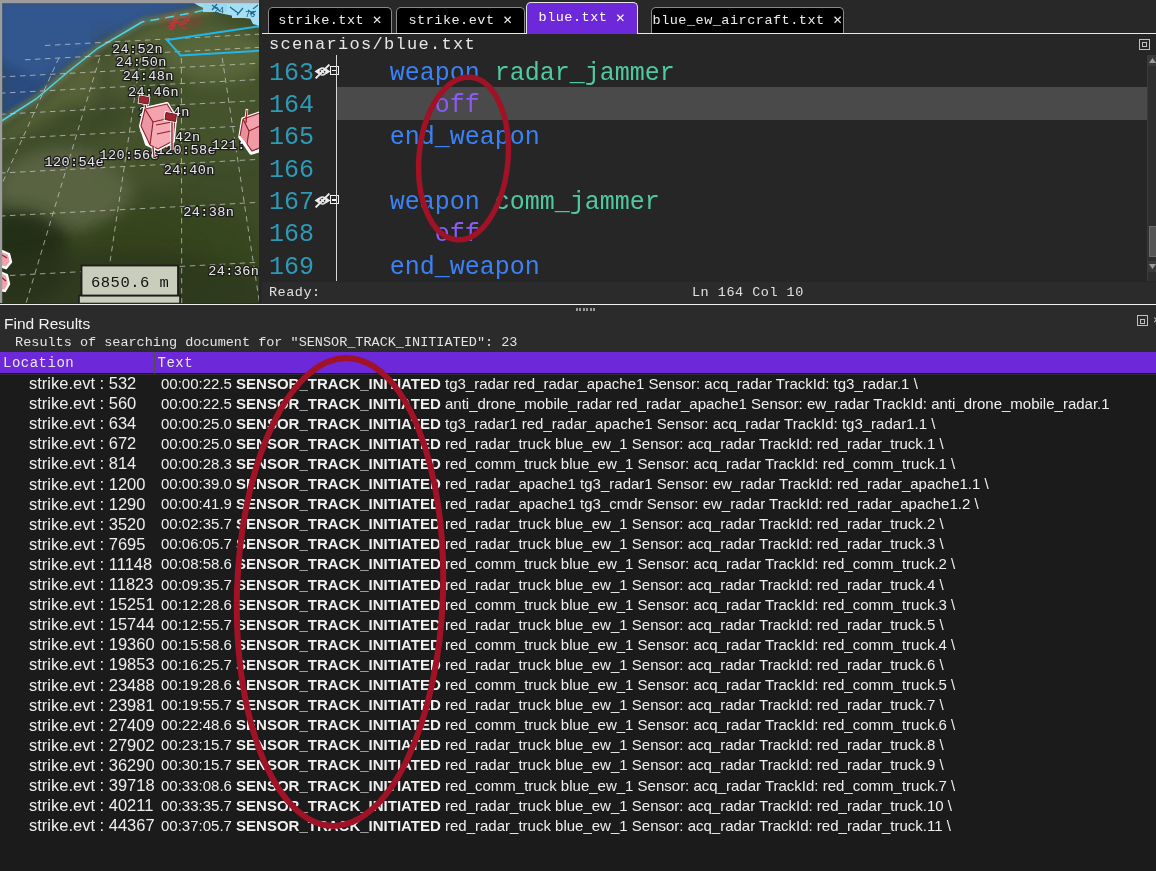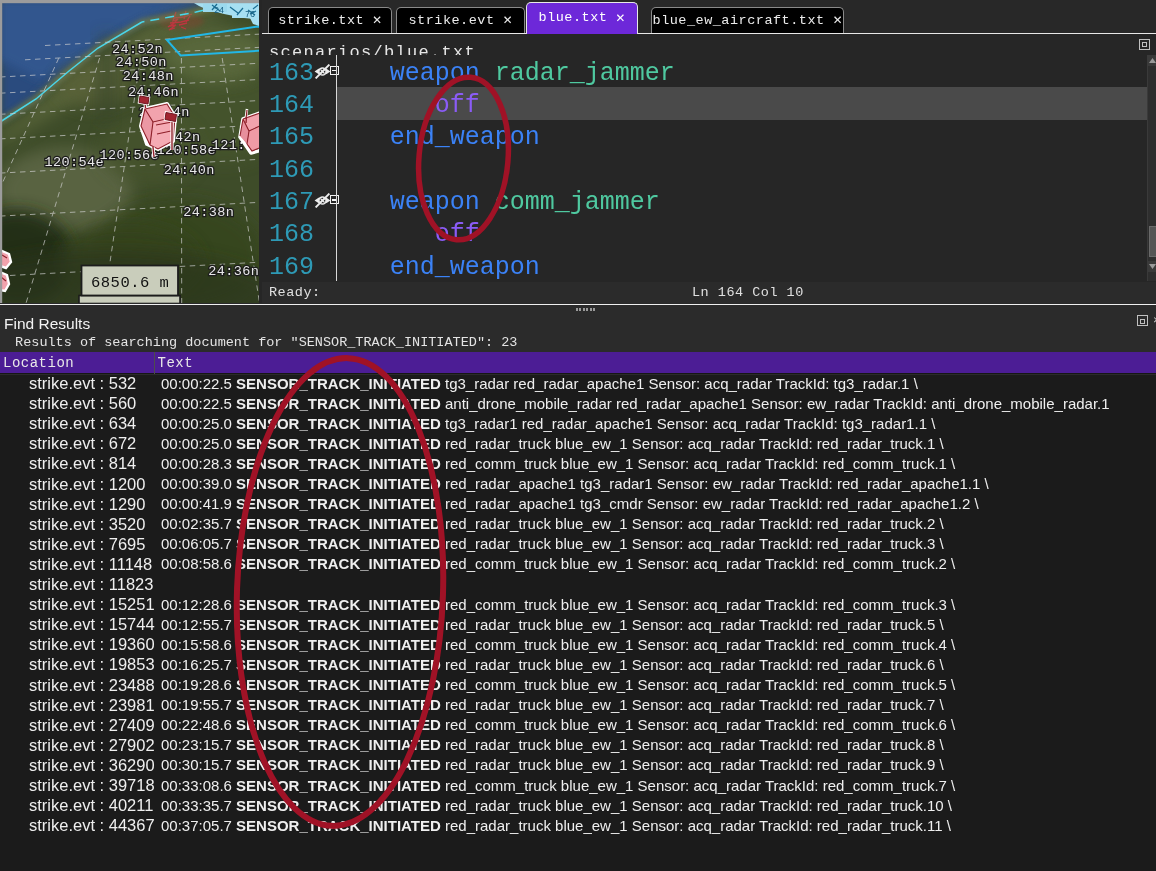--- a/index.html
+++ b/index.html
@@ -7,21 +7,21 @@
 #top{position:absolute;left:0;top:0;width:1156px;height:303px;background:#282828}
 #map{position:absolute;left:0;top:0;width:262px;height:303px}
 
 #editor{position:absolute;left:262px;top:0;width:894px;height:303px;background:#262626}
 .tabbar{position:absolute;left:0;top:0;width:894px;height:34px;background:#282828}
 .tabline{position:absolute;left:0;top:32.6px;width:894px;height:1.6px;background:#e8e8e8}
 .tab{position:absolute;top:6.5px;height:26px;background:#000000;border:1px solid #8a8a8a;border-bottom:none;border-radius:5px 5px 0 0;font-size:13.5px;color:#ececec;text-align:center;line-height:25px;letter-spacing:0.5px;white-space:nowrap}
 .tab.active{top:2px;height:31.5px;background:#6d28d9;border-color:#e8e8e8;color:#fff;z-index:5;line-height:28px}
 .tab .x{font-size:14.5px;font-weight:bold;position:relative;top:0.5px}
 .pathbar{position:absolute;left:0;top:34.2px;width:894px;height:21px;background:#262626;font-size:15px;color:#e6e6e6}
-.pathbar span{position:absolute;left:7px;top:9px;letter-spacing:1.3px;font-size:17px}
+.pathbar span{position:absolute;left:7px;top:1px;letter-spacing:1.3px;font-size:17px}
 .paneic{position:absolute;top:4.5px;width:11px;height:11px;border:1px solid #c0c0c0}
 .paneic .in{position:absolute;left:1.5px;top:2.5px;width:5px;height:5px;border:1px solid #c0c0c0}
 .closeic{position:absolute;top:4.5px;width:11px;height:11px;color:#c8c8c8;font-size:11px;line-height:11px;text-align:center}
 #esplit{position:absolute;left:-2.5px;top:142px;width:3px;height:26px;background:repeating-linear-gradient(180deg,#8a8a8a 0 2px,transparent 2px 4.5px)}
 #ebody{position:absolute;left:0;top:55.2px;width:894px;height:226.3px;background:#262626;overflow:hidden}
 #gutter{position:absolute;left:0;top:0;width:74px;height:226.3px}
 #gutline{position:absolute;left:73.5px;top:0;width:1.3px;height:226.3px;background:#d8d8d8}
 .gline{position:absolute;left:0;width:95px;height:32.3px}
 .lnum{position:absolute;left:7px;top:3.5px;font-size:25px;color:#2e9ab6}
 .eyeic{position:absolute;left:51.5px;top:8.5px}
@@ -40,21 +40,21 @@
 #sthumb{position:absolute;left:0.5px;top:171px;width:8px;height:31px;background:#555;border:1px solid #6a6a6a}
 #estatus{position:absolute;left:0;top:281.5px;width:894px;height:21.5px;background:#2b2b2b;font-size:13.5px;color:#e0e0e0}
 #estatus .rdy{position:absolute;left:7px;top:3px;letter-spacing:0.5px}
 #estatus .ln{position:absolute;left:430px;top:3px;letter-spacing:0.5px}
 
 #fr{position:absolute;left:0;top:303px;width:1156px;height:568px;background:#2b2b2b}
 #frline{position:absolute;left:0;top:0.5px;width:1156px;height:1.8px;background:#f0f0f0}
 #frdots{position:absolute;left:576px;top:5px;width:20px;height:3px;background:repeating-linear-gradient(90deg,#9a9a9a 0 2px,transparent 2px 3.5px)}
 #frtitle{position:absolute;left:4px;top:12px;font-family:"Liberation Sans",sans-serif;font-size:15.5px;color:#f2f2f2}
 #frquery{position:absolute;left:7px;top:32px;font-size:13.5px;color:#e4e4e4}
-#frhead{position:absolute;left:0;top:49px;width:1156px;height:22px;background:#4c1d95;border-bottom:1px solid #161616}
+#frhead{position:absolute;left:0;top:49px;width:1156px;height:22px;background:#6d28d9;border-bottom:1px solid #161616}
 #frhead .hdiv{position:absolute;left:153.5px;top:0;width:1px;height:22px;background:#4d4d4d}
 #frhead .h1{position:absolute;left:3px;top:3px;font-size:14px;letter-spacing:0.5px}
 #frhead .h2{position:absolute;left:157.5px;top:3px;font-size:14px;letter-spacing:0.5px}
 #frrows{position:absolute;left:0;top:0;width:1156px;height:568px;background:#1b1b1b;top:72px;height:496px;overflow:hidden}
 .frow{position:absolute;left:0;width:1260px;height:20.1px;font-family:"Liberation Sans",sans-serif;font-size:15.5px;color:#efefef;white-space:nowrap}
 .floc{position:absolute;left:29px;top:-0.5px;font-size:16.5px}
 .ftxt{position:absolute;left:161px;top:0;font-size:15px}
 
 #anno{position:absolute;left:0;top:0;width:1156px;height:871px;pointer-events:none;z-index:50}
 </style></head>
@@ -345,20 +345,21 @@
 <div class="frow" style="top:160.3px">
           <span class="floc">strike.evt : 7695</span>
           <span class="ftxt">00:06:05.7 <b>SENSOR_TRACK_INITIATED</b> red_radar_truck blue_ew_1 Sensor: acq_radar TrackId: red_radar_truck.3 \</span>
         </div>
 <div class="frow" style="top:180.4px">
           <span class="floc">strike.evt : 11148</span>
           <span class="ftxt">00:08:58.6 <b>SENSOR_TRACK_INITIATED</b> red_comm_truck blue_ew_1 Sensor: acq_radar TrackId: red_comm_truck.2 \</span>
         </div>
 <div class="frow" style="top:200.5px">
           <span class="floc">strike.evt : 11823</span>
+          <span class="ftxt">00:09:35.7 <b>SENSOR_TRACK_INITIATED</b> red_radar_truck blue_ew_1 Sensor: acq_radar TrackId: red_radar_truck.4 \</span>
         </div>
 <div class="frow" style="top:220.6px">
           <span class="floc">strike.evt : 15251</span>
           <span class="ftxt">00:12:28.6 <b>SENSOR_TRACK_INITIATED</b> red_comm_truck blue_ew_1 Sensor: acq_radar TrackId: red_comm_truck.3 \</span>
         </div>
 <div class="frow" style="top:240.7px">
           <span class="floc">strike.evt : 15744</span>
           <span class="ftxt">00:12:55.7 <b>SENSOR_TRACK_INITIATED</b> red_radar_truck blue_ew_1 Sensor: acq_radar TrackId: red_radar_truck.5 \</span>
         </div>
 <div class="frow" style="top:260.8px">

